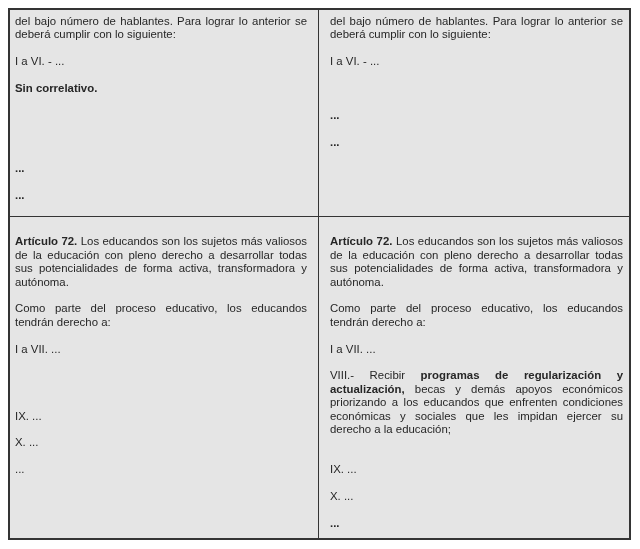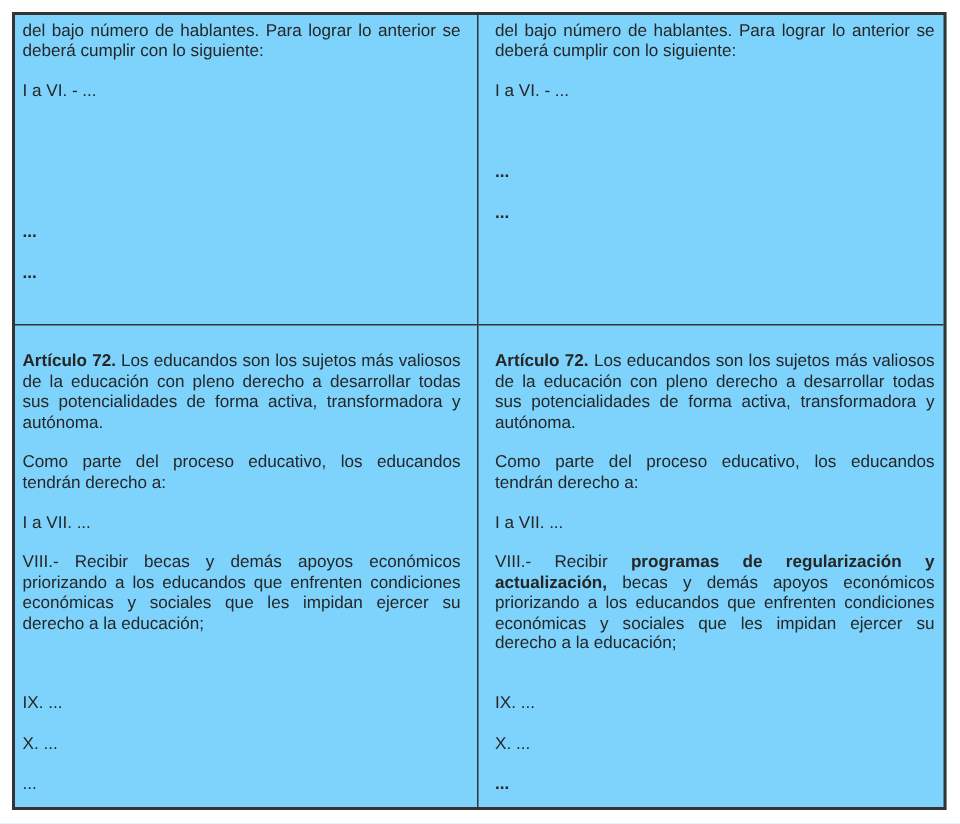--- a/index.html
+++ b/index.html
@@ -21,21 +21,21 @@
   .cmp-table {
     position: absolute;
     left: 8px;
     top: 8px;
     width: 623px;
     height: 532px;
     border: 2px solid #343434;
     display: grid;
     grid-template-columns: 309px 1fr;
     grid-template-rows: 207px 1fr;
-    background: #7dd3fc;
+    background: #e5e5e5;
   }
   .cell {
     font-size: 11.4px;
     line-height: 13.4px;
     color: #262626;
     text-align: justify;
     overflow: hidden;
   }
   .cell.c0 { border-right: 1px solid #343434; padding: 5px 11px 0 5px; }
   .cell.c1 { padding: 5px 6px 0 11px; }
@@ -46,20 +46,21 @@
 </head>
 <body style="background: rgb(255, 255, 255);">
 
 <div class="page">
   <div class="cmp-table" style="border-color: rgb(52, 52, 52);">
     <div class="cell r0 c0" style="color: rgb(38, 38, 38); border-right-color: rgb(52, 52, 52); border-bottom-color: rgb(52, 52, 52);">
         <p class="para"><span>del bajo número de hablantes. Para lograr lo anterior se deberá cumplir con lo siguiente:</span></p>
         <p class="para"></p>
         <p class="para"><span>I a VI. - ...</span></p>
         <p class="para"></p>
+        <p class="para"><span class="b">Sin correlativo.</span></p>
         <p class="para"></p>
         <p class="para"></p>
         <p class="para"></p>
         <p class="para"></p>
         <p class="para"></p>
         <p class="para"><span class="b">...</span></p>
         <p class="para"></p>
         <p class="para"><span class="b">...</span></p>
       </div>
     <div class="cell r0 c1" style="color: rgb(38, 38, 38); border-bottom-color: rgb(52, 52, 52);">
@@ -74,21 +75,20 @@
         <p class="para"><span class="b">...</span></p>
       </div>
     <div class="cell r1 c0" style="color: rgb(38, 38, 38); border-right-color: rgb(52, 52, 52);">
         <p class="para"></p>
         <p class="para"><span class="b">Artículo 72.</span><span> Los educandos son los sujetos más valiosos de la educación con pleno derecho a desarrollar todas sus potencialidades de forma activa, transformadora y autónoma.</span></p>
         <p class="para"></p>
         <p class="para"><span>Como parte del proceso educativo, los educandos tendrán derecho a:</span></p>
         <p class="para"></p>
         <p class="para"><span>I a VII. ...</span></p>
         <p class="para"></p>
-        <p class="para"><span>VIII.- Recibir becas y demás apoyos económicos priorizando a los educandos que enfrenten condiciones económicas y sociales que les impidan ejercer su derecho a la educación;</span></p>
         <p class="para"></p>
         <p class="para"></p>
         <p class="para"></p>
         <p class="para"><span>IX. ...</span></p>
         <p class="para"></p>
         <p class="para"><span>X. ...</span></p>
         <p class="para"></p>
         <p class="para"><span>...</span></p>
       </div>
     <div class="cell r1 c1" style="color: rgb(38, 38, 38);">

